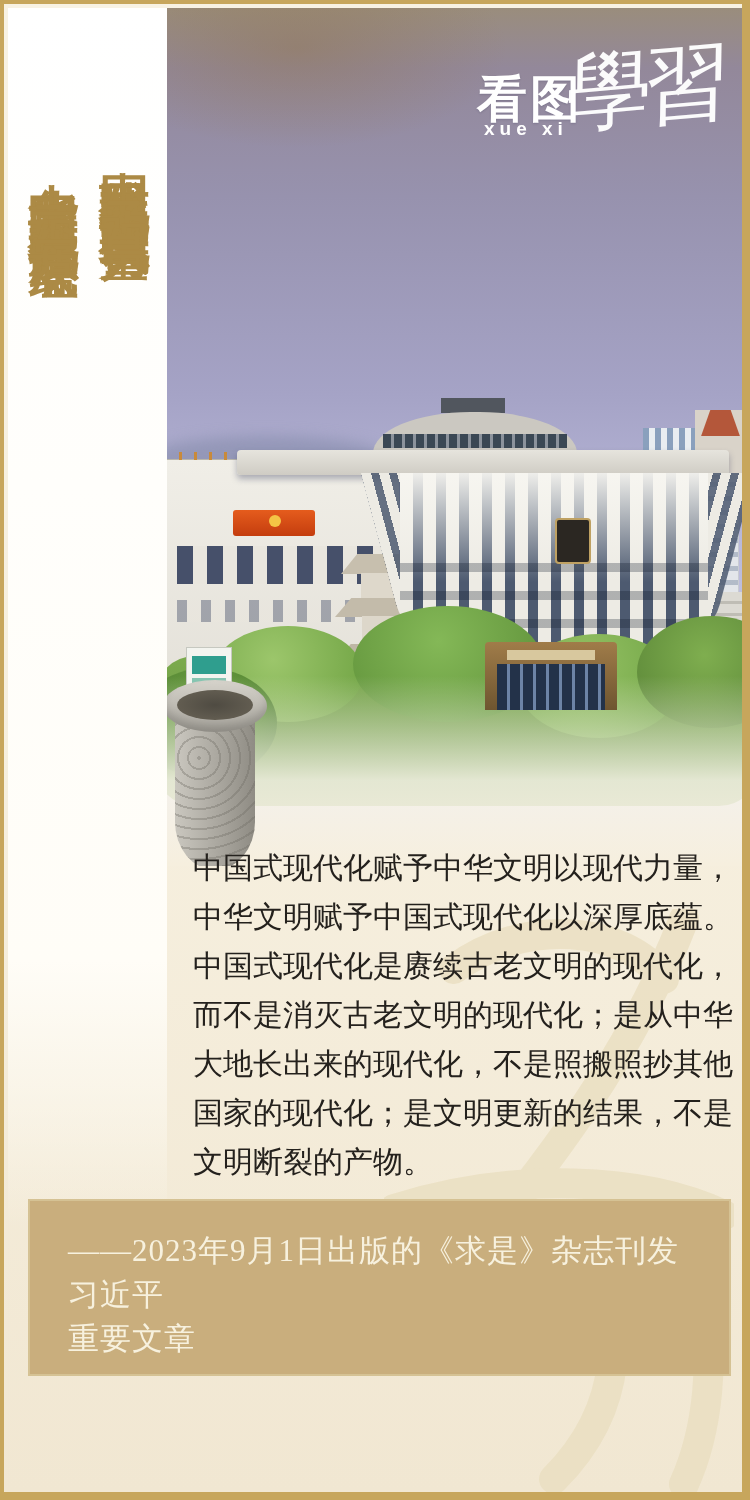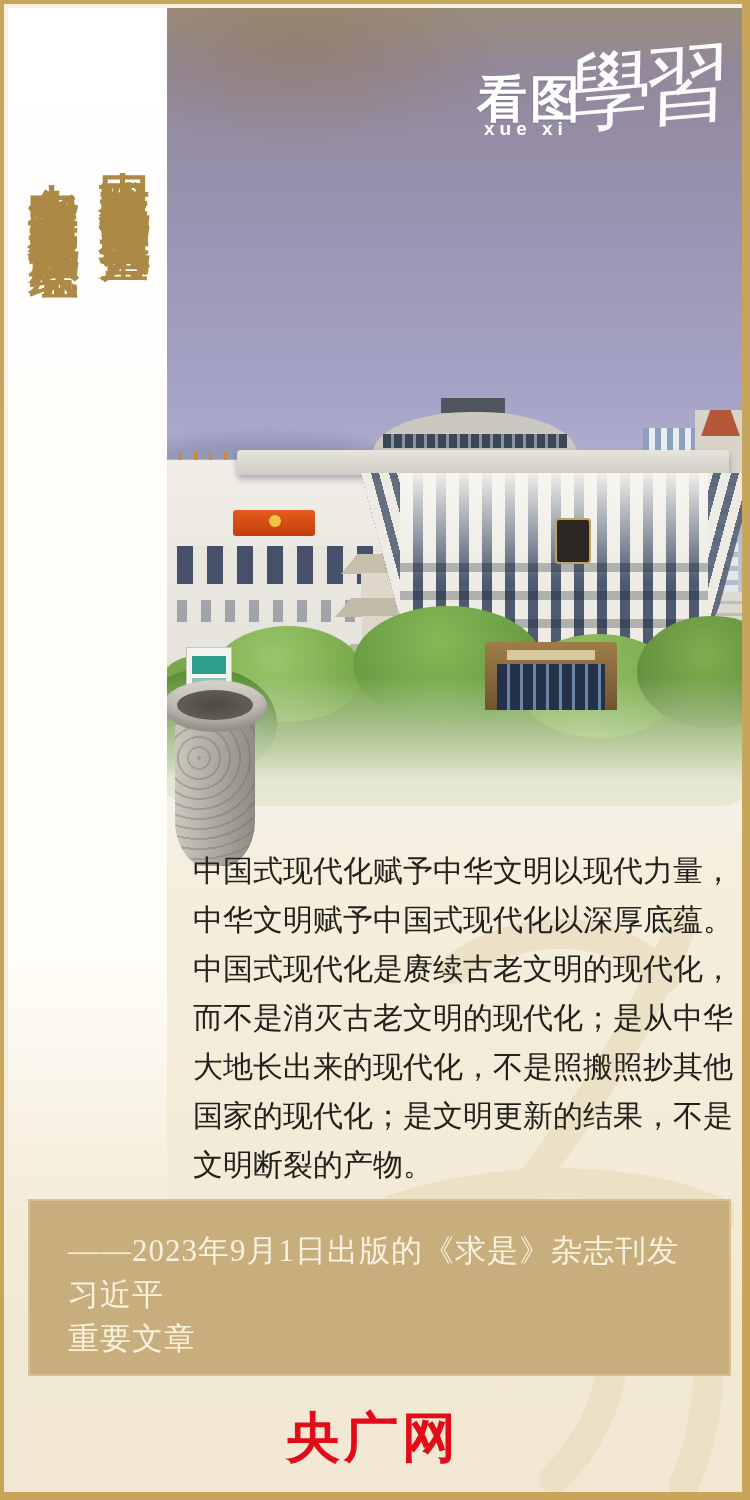--- a/index.html
+++ b/index.html
@@ -128,21 +128,21 @@
   .logo { position:absolute; z-index:7; color:#fff; }
   .logo-main { left:473px; top:62px; font-size:50px; font-weight:900; letter-spacing:3px;
     font-family:"Liberation Sans","DejaVu Sans",sans-serif; text-shadow:0 1px 2px rgba(60,60,90,.25); }
   .logo-pinyin { left:480px; top:114px; font-size:19px; font-weight:700; letter-spacing:5px;
     font-family:"Liberation Sans","DejaVu Sans",sans-serif; }
   .logo-calli { left:562px; top:26px; font-size:86px; font-weight:400; letter-spacing:-8px;
     transform:rotate(-5deg) skewX(-6deg); opacity:.97; }
 
   
   .paragraph { position:absolute; left:189px; top:842px; width:556px; z-index:5;
-    font-size:30px; line-height:49px; color:#24211d; white-space:pre-line; }
+    font-size:30px; line-height:49px; color:#24211d; white-space:pre-line;font-family:Liberation Mono, monospace; }
 
   
   .watermark { position:absolute; right:8px; top:905px; z-index:2; opacity:.8; }
 
   
   .quote-box { position:absolute; left:24px; top:1195px; width:703px; height:177px; z-index:5;
     background:#c9ae7d; border:2px solid #d5c294; }
   .quote-text { position:absolute; left:38px; right:24px; top:28px;
     font-size:31px; line-height:44px; letter-spacing:1px; color:#f7f1de; white-space:pre-line; }
 
@@ -246,15 +246,14 @@
 而不是消灭古老文明的现代化；是从中华
 大地长出来的现代化，不是照搬照抄其他
 国家的现代化；是文明更新的结果，不是
 文明断裂的产物。</div>
 
   <div class="quote-box">
     <div class="quote-text">——2023年9月1日出版的《求是》杂志刊发习近平
 重要文章</div>
   </div>
 
-  <div class="cnr-logo">央广网</div>
 
 </div>
 
 </body></html>

